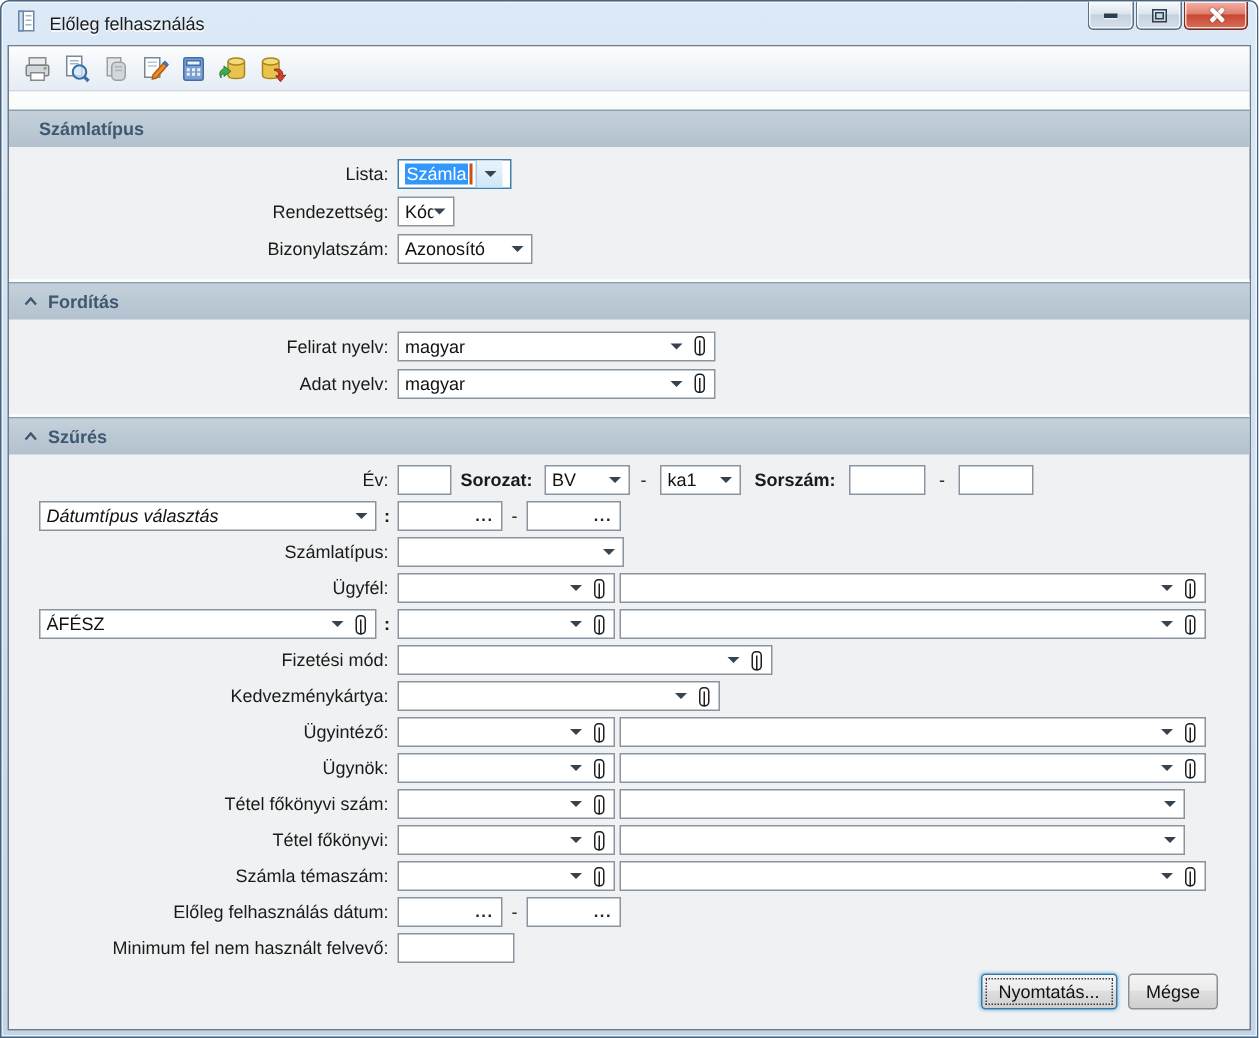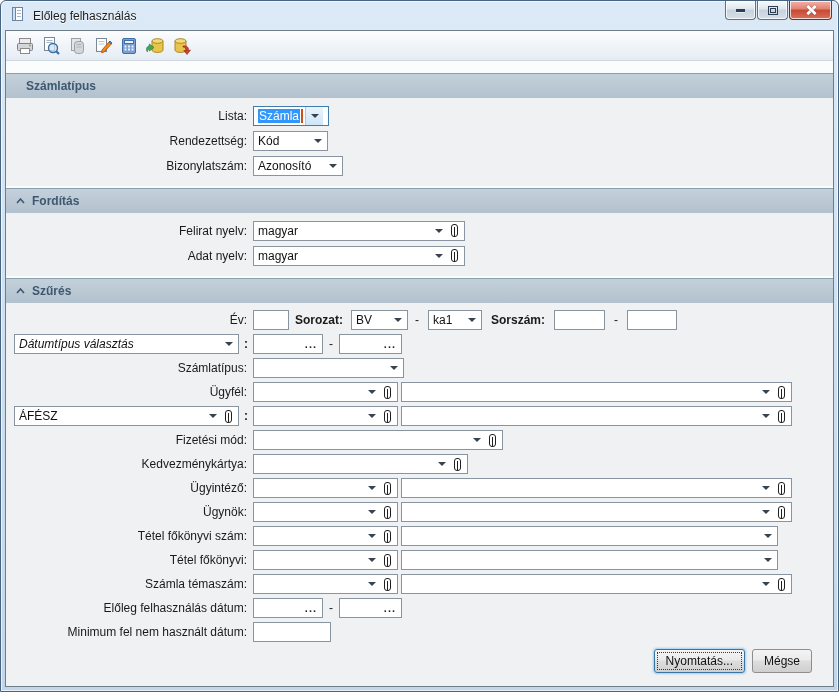--- a/index.html
+++ b/index.html
@@ -31,21 +31,21 @@
   .tico{width:23px;height:24px;display:flex;align-items:center;justify-content:center;border-radius:3px;}
   .content{flex:1;display:flex;flex-direction:column;font-size:12px;color:#1a1a1a;}
   .topgap{flex:none;height:12px;background:#fbfcfc;}
   .gap{flex:none;height:10px;}
   
   .band{flex:none;height:25px;background:linear-gradient(#c4d1db,#b2c1ce);border-top:1px solid #8ba0af;
     box-shadow:0 -2px 0 #fafbfb;display:flex;align-items:center;padding-left:20px;font-weight:bold;color:#3d5870;}
   .band.collapsible{padding-left:10px;}
   .band .chev{margin-right:7px;display:flex;align-items:center;}
   
-  .secrows{flex:none;padding-top:5px;}
+  .secrows{flex:none;padding-top:5px;margin-left:12px;}
   .secrows.tight{padding-top:5px;}
   .row{display:flex;align-items:center;height:24px;padding-left:8px;}
   .row25{height:25px;}
   .lbl{width:233px;flex:none;text-align:right;margin-right:6px;white-space:nowrap;}
   .combo{height:20px;background:#fff;border:1px solid #8994a1;display:flex;align-items:center;padding:0 5px 0 4px;
     font-size:12px;color:#111;flex:none;}
   .combo .val{white-space:nowrap;overflow:hidden;}
   .combo .val.italic{font-style:italic;}
   .arr{margin-left:auto;flex:none;width:0;height:0;border-left:4px solid transparent;border-right:4px solid transparent;
     border-top:4px solid #37434e;}
@@ -176,21 +176,21 @@
           <div class="combo focused" style="width:76px">
             <span class="val"><span class="sel">Számla</span></span>
             <span class="caret"></span>
             <span class="arrzone">
                 <span class="arr"></span>
               </span>
           </div>
         </div>
         <div class="row row25">
           <span class="lbl">Rendezettség:</span>
-          <div class="combo" style="width:75px">
+          <div class="combo" style="width:38px">
             <span class="val">Kód</span>
             <span class="arr"></span>
           </div>
         </div>
         <div class="row row25">
           <span class="lbl">Bizonylatszám:</span>
           <div class="combo" style="width:90px">
             <span class="val">Azonosító</span>
             <span class="arr"></span>
           </div>
@@ -404,21 +404,21 @@
           <div class="tbox" style="width:70px">
             <span class="dots">...</span>
           </div>
           <span class="sep" style="margin:0 6px">-</span>
           <div class="tbox" style="width:63px">
             <span class="dots">...</span>
           </div>
         </div>
 
         <div class="row">
-          <span class="lbl">Minimum fel nem használt dátum:</span>
+          <span class="lbl">Minimum fel nem használt felvevő:</span>
           <div class="tbox" style="width:78px"></div>
         </div>
 
       </div>
 
       <div class="footer">
         <button class="btn primary">Nyomtatás...</button>
         <button class="btn">Mégse</button>
       </div>
 

